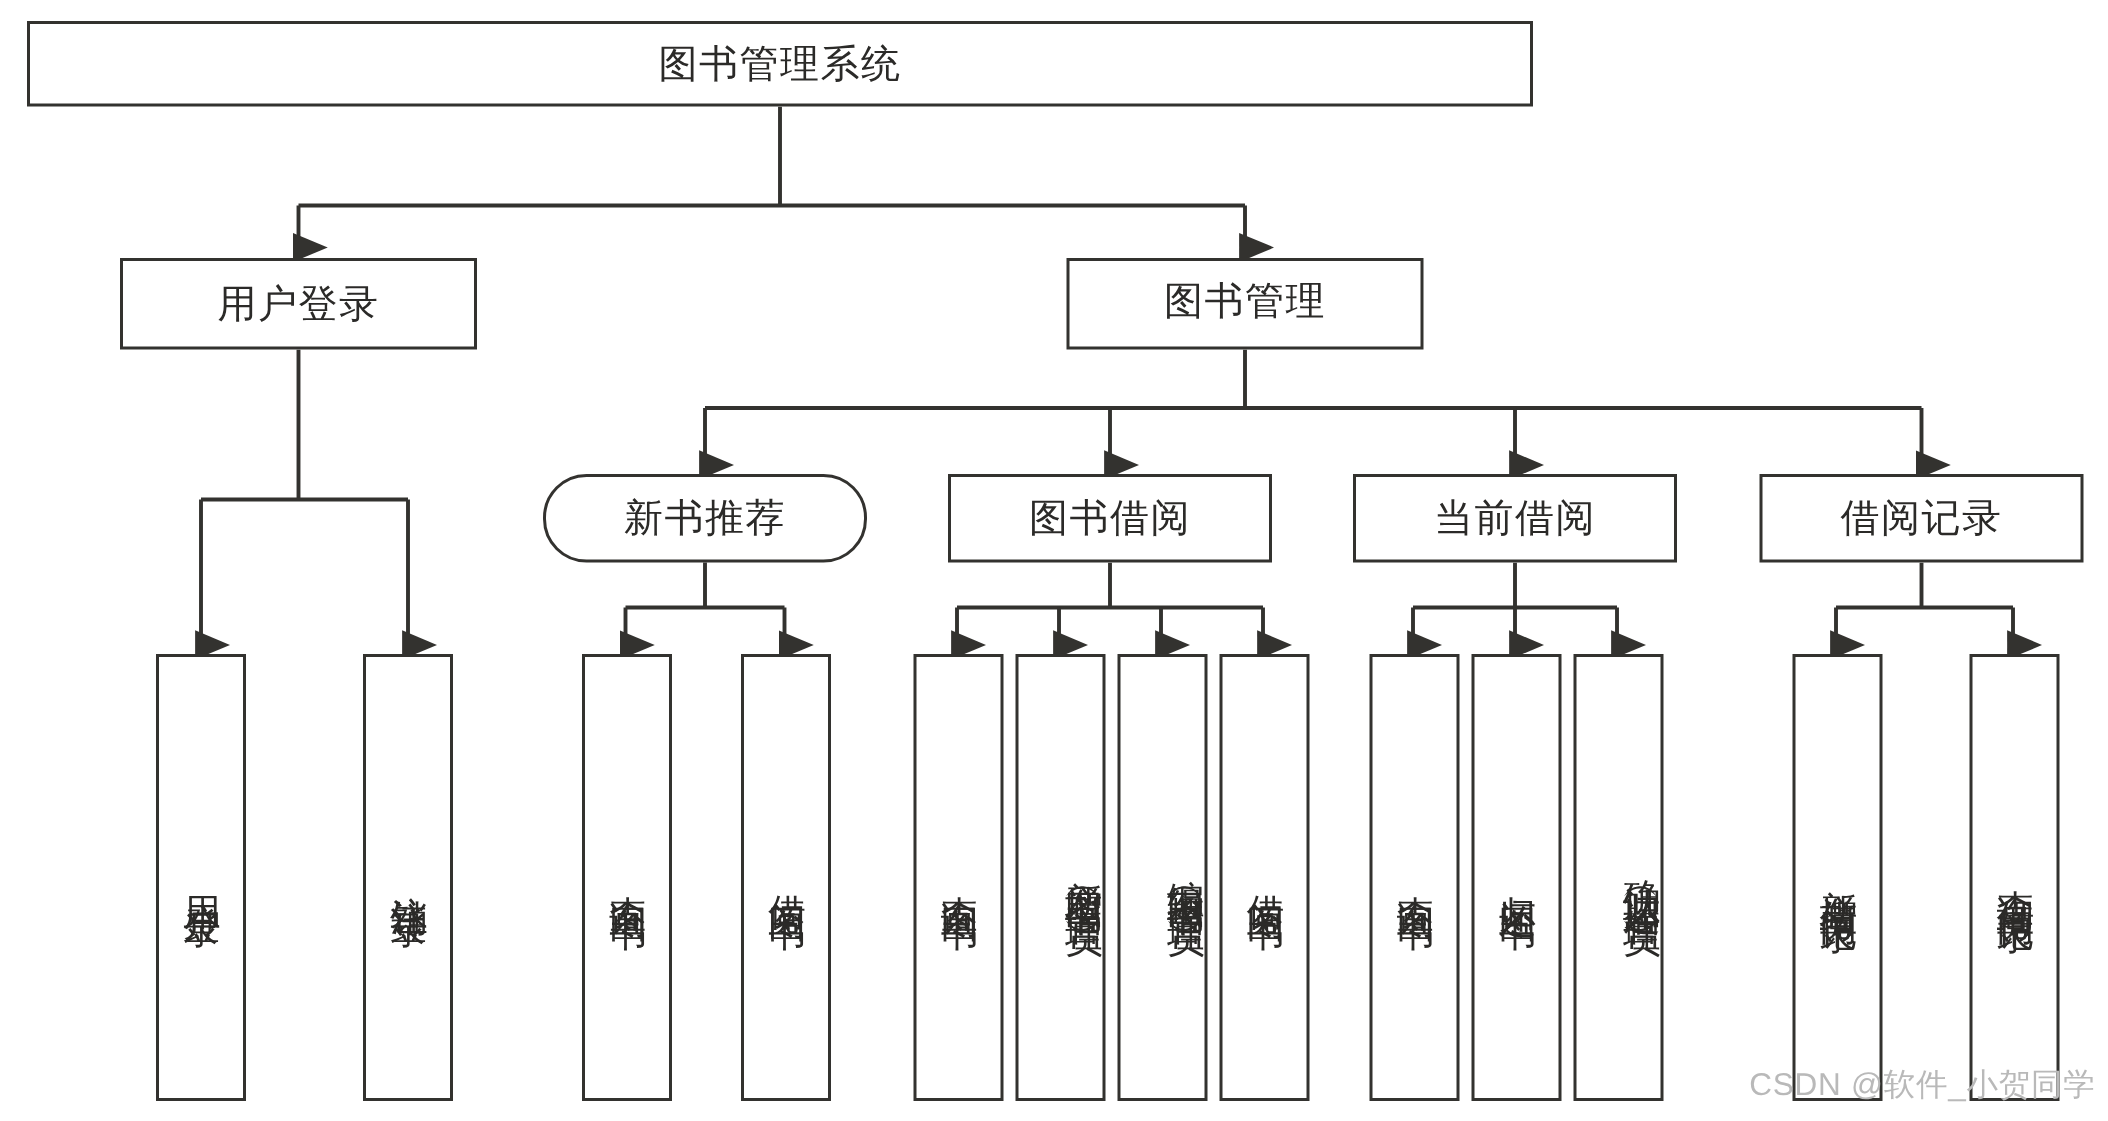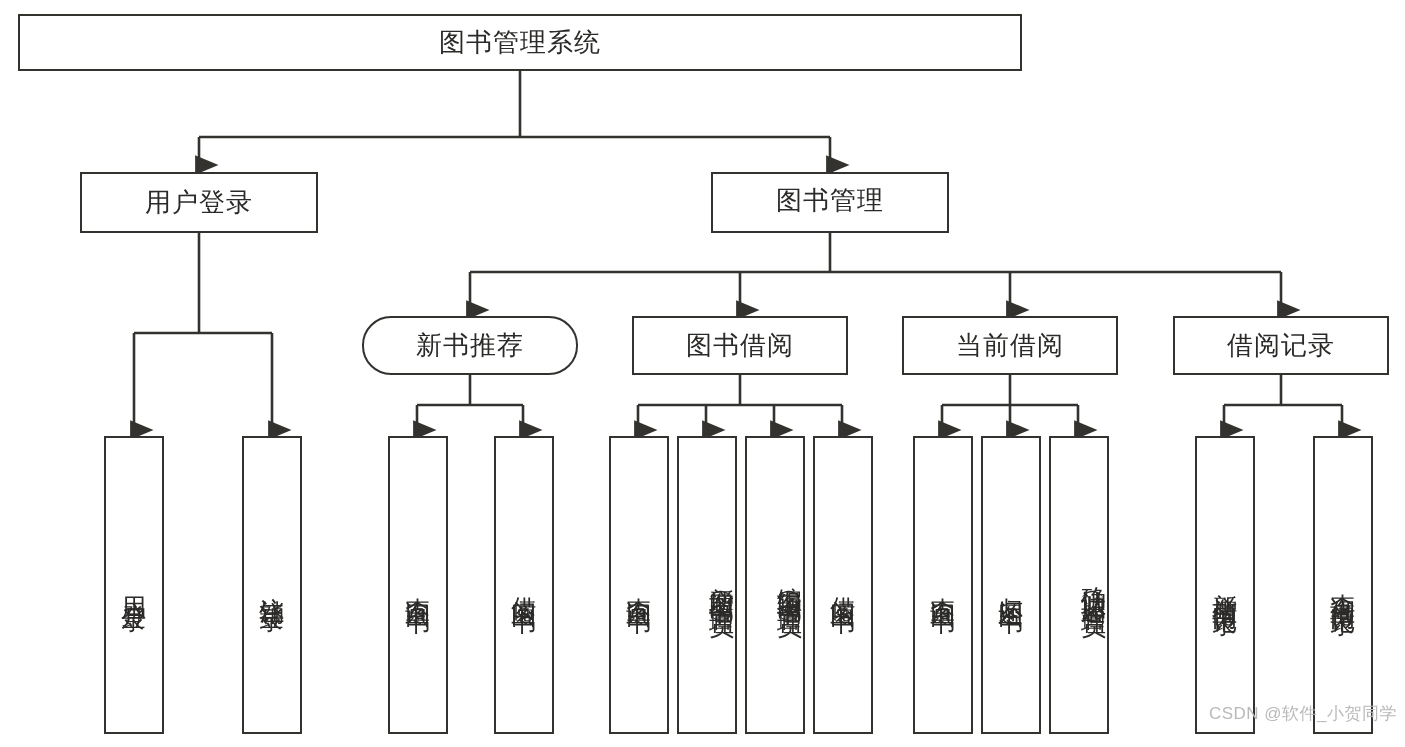--- a/index.html
+++ b/index.html
@@ -52,22 +52,22 @@
     justify-content: center;
   }
   .node.vert .vtext {
     writing-mode: vertical-rl;
     text-orientation: upright;
     display: block;
   }
   #watermark {
     position: absolute;
     right: 8px;
-    bottom: 22px;
-    font-size: 17px;
+    bottom: 10px;
+    font-size: 21px;
     color: #b9b9b9;
     letter-spacing: 0.5px;
     white-space: nowrap;
     pointer-events: none;
   }
 </style>
 </head>
 <body>
 
 <div id="canvas">

